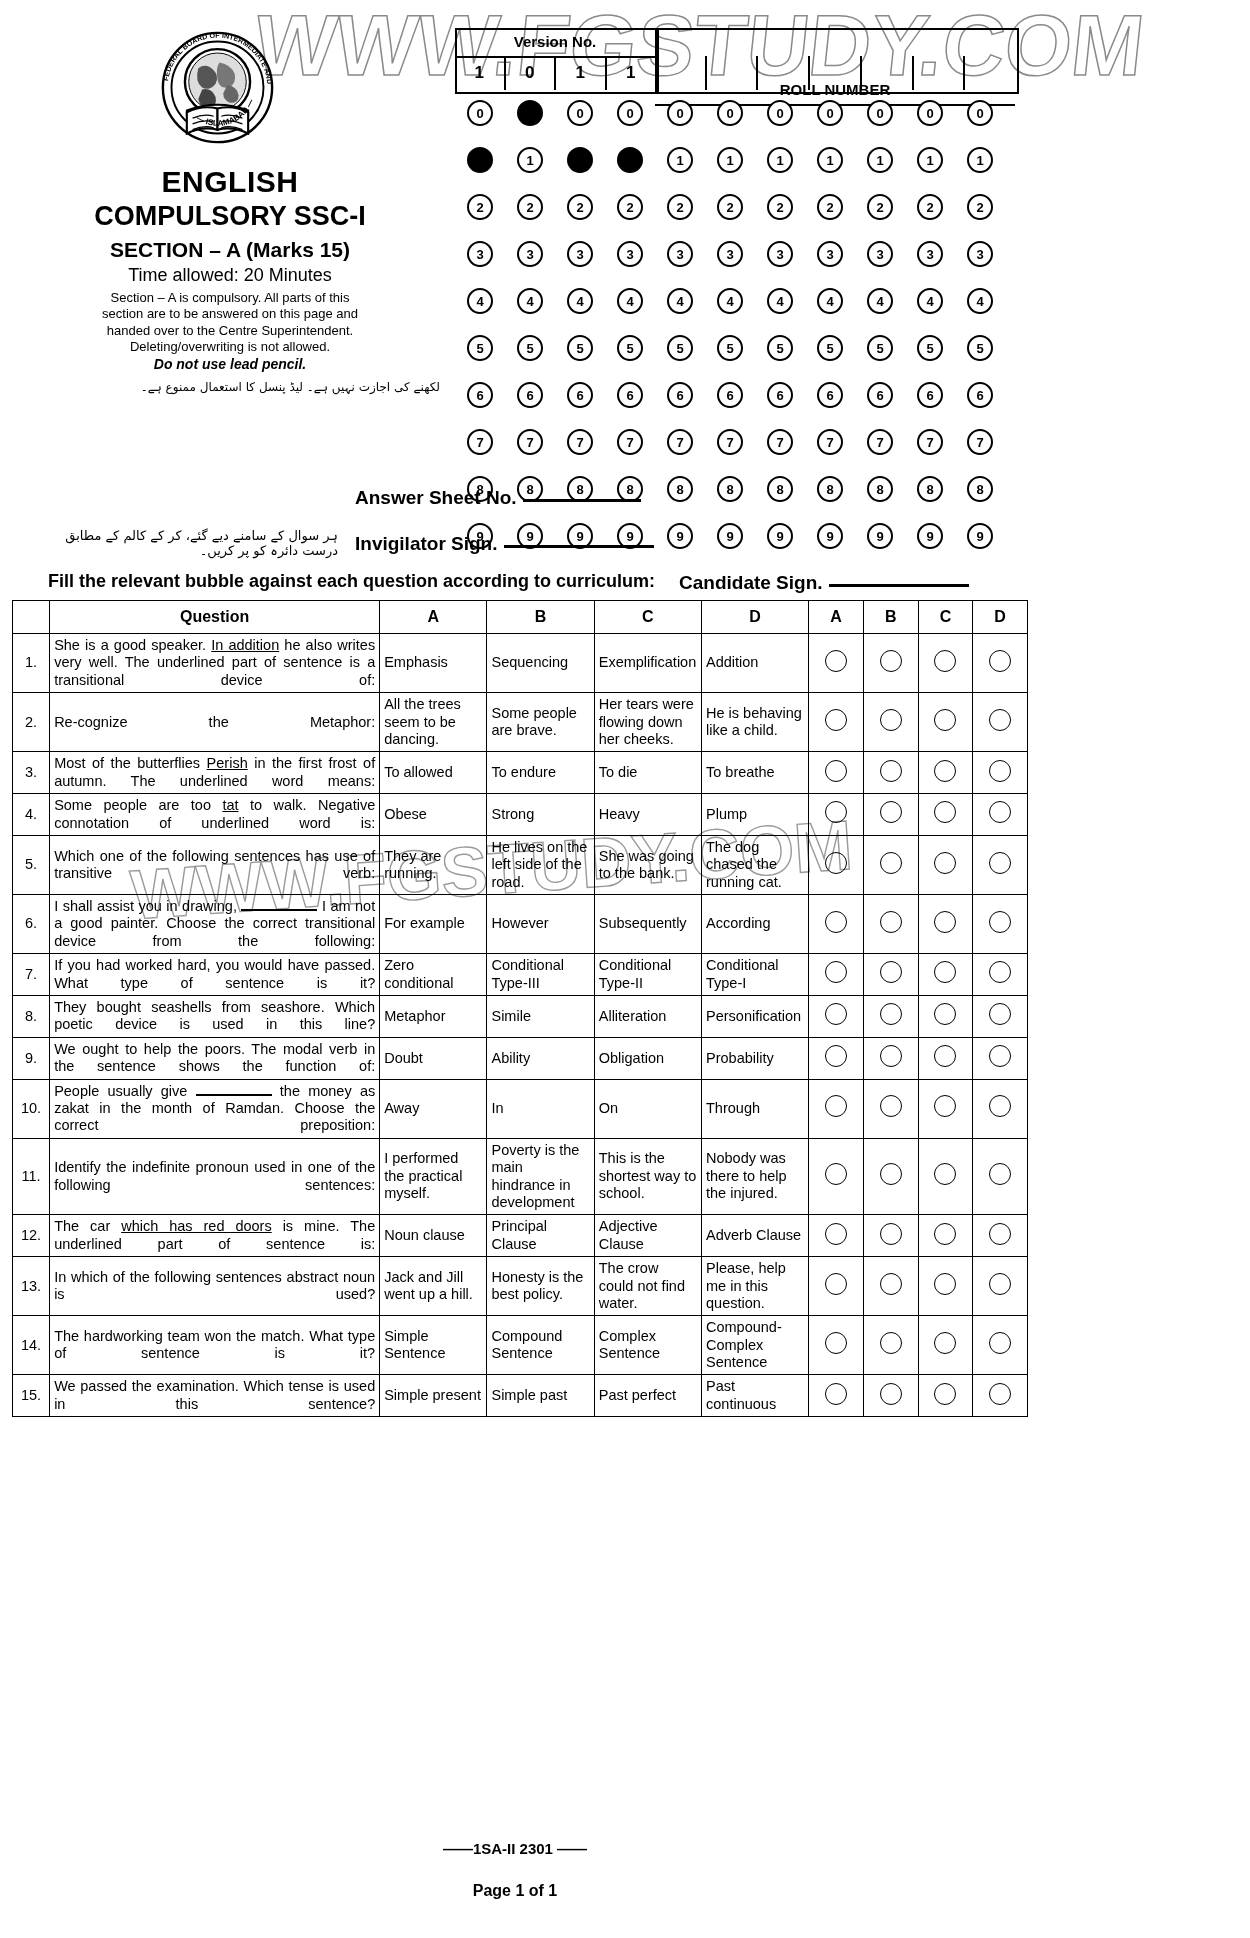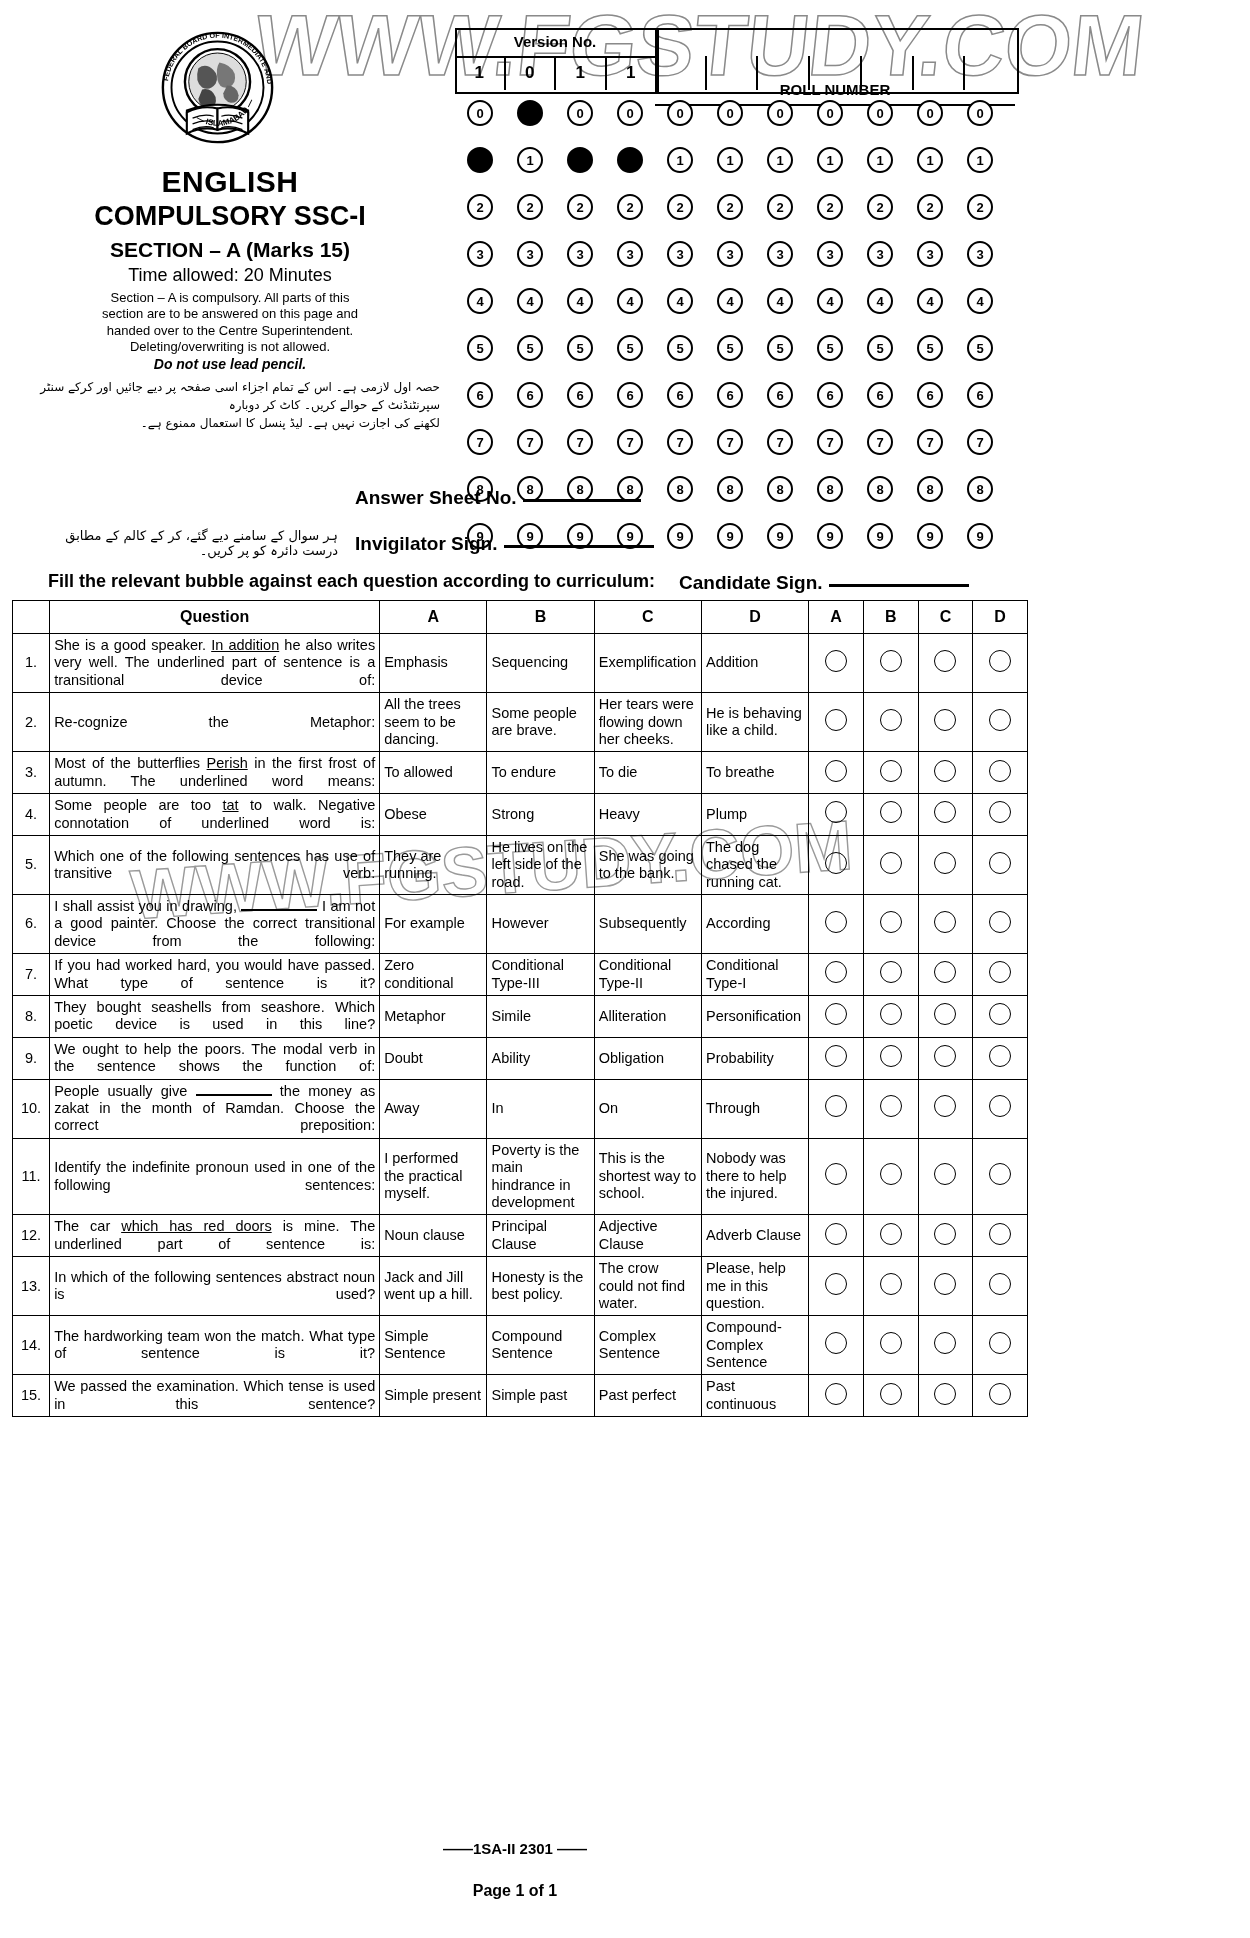--- a/index.html
+++ b/index.html
@@ -548,21 +548,20 @@
     <div class="t-sec">SECTION – A (Marks 15)</div>
     <div class="t-time">Time allowed: 20 Minutes</div>
     <div class="t-note">
       <div>Section – A is compulsory. All parts of this</div>
       <div>section are to be answered on this page and</div>
       <div>handed over to the Centre Superintendent.</div>
       <div>Deleting/overwriting is not allowed.</div>
     </div>
     <div class="t-ital">Do not use lead pencil.</div>
     <div class="urdu">
-      <div>حصہ اول لازمی ہے۔ اس کے تمام اجزاء اسی صفحہ پر دیے جائیں اور کرکے سنٹر سپرنٹنڈنٹ کے حوالے کریں۔ کاٹ کر دوبارہ</div>
       <div>لکھنے کی اجازت نہیں ہے۔ لیڈ پنسل کا استعمال ممنوع ہے۔</div>
     </div>
   </div>
 
   <div class="ansline">
     <span>Answer Sheet No.</span><span class="ln"></span>
   </div>
   <div class="urdu-inv">ہر سوال کے سامنے دیے گئے، کر کے کالم کے مطابق درست دائرہ کو پر کریں۔</div>
   <div class="invline">
     <span>Invigilator Sign.</span><span class="ln"></span>

